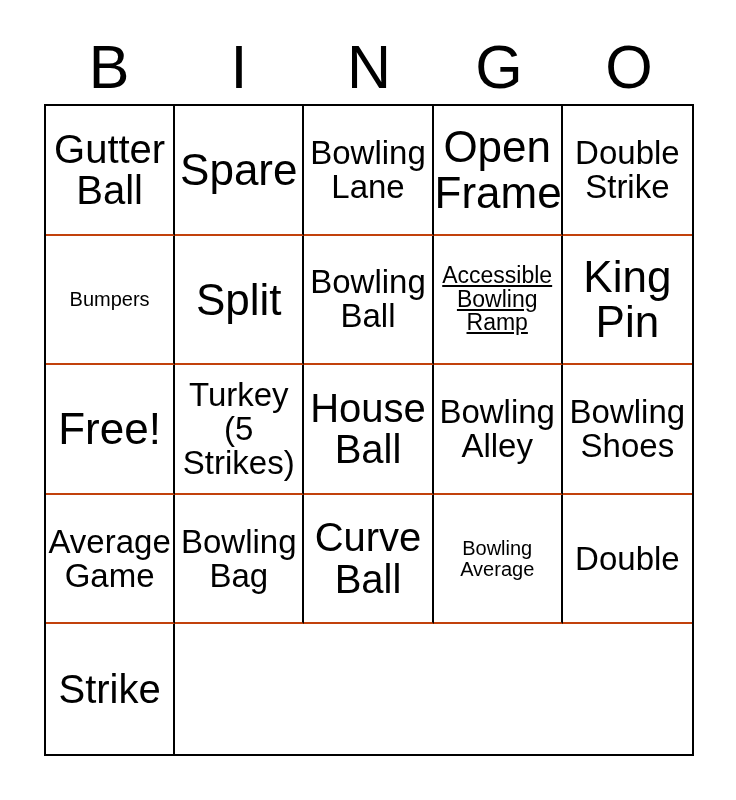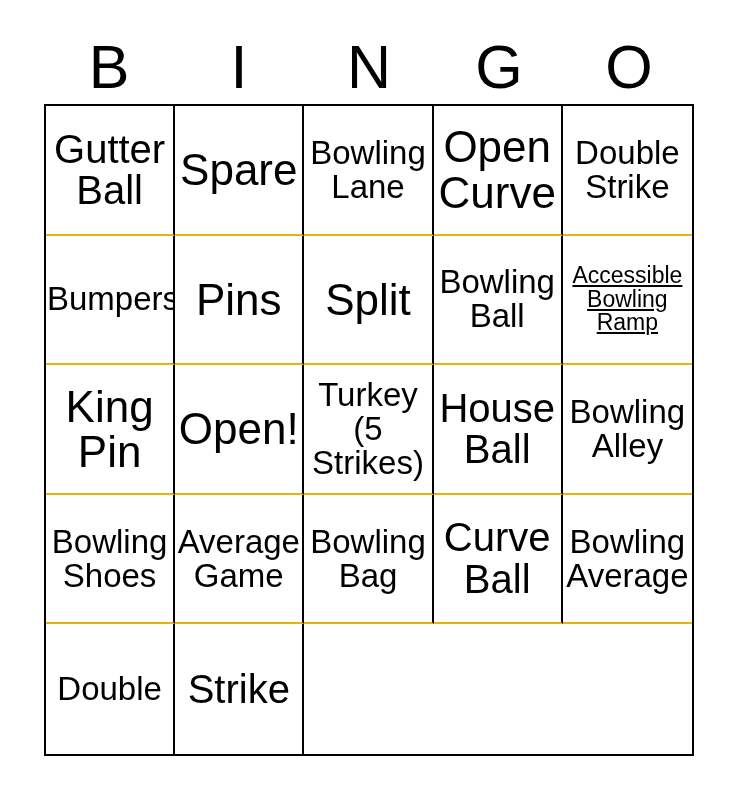--- a/index.html
+++ b/index.html
@@ -54,21 +54,21 @@
     width: 650px;
     height: 652px;
     border: 2px solid #000000;
     display: grid;
     grid-template-columns: repeat(5, 1fr);
     grid-template-rows: repeat(5, 1fr);
     background: #ffffff;
   }
   .cell {
     border-right: 2px solid #000000;
-    border-bottom: 2px solid #eab308;
+    border-bottom: 2px solid #c2410c;
     display: flex;
     align-items: center;
     justify-content: center;
     text-align: center;
     overflow: hidden;
     padding: 0 1px;
     background: #ffffff;
   }
   .cell:nth-child(5n) { border-right: none; }
   .cell:nth-child(n+21) { border-bottom: none; }
@@ -78,21 +78,21 @@
     width: 100%;
     line-height: 1.03;
     color: #000000;
     white-space: pre-line;
   }
 
   
   .fs-xl   { font-size: 44px; text-align: center; }
   .fs-lg   { font-size: 40px; }
   .fs-md   { font-size: 33px; }
-  .fs-sm   { font-size: 33px; }
+  .fs-sm   { font-size: 20px; }
   .fs-xs   { font-size: 23px; text-decoration: underline; }
 </style>
 </head>
 <body>
 
 <div id="bingo-card">
 
   <div id="bingo-header">
     <div class="header-letter">B</div>
     <div class="header-letter">I</div>
@@ -109,52 +109,49 @@
       </div>
     <div class="cell">
         <span class="cell-text fs-xl">Spare</span>
       </div>
     <div class="cell">
         <span class="cell-text fs-md">Bowling
 Lane</span>
       </div>
     <div class="cell">
         <span class="cell-text fs-xl">Open
-Curve</span>
+Frame</span>
       </div>
     <div class="cell">
         <span class="cell-text fs-md">Double
 Strike</span>
       </div>
 
     <div class="cell">
         <span class="cell-text fs-sm">Bumpers</span>
-      </div>
-    <div class="cell">
-        <span class="cell-text fs-xl">Pins</span>
       </div>
     <div class="cell">
         <span class="cell-text fs-xl">Split</span>
       </div>
     <div class="cell">
         <span class="cell-text fs-md">Bowling
 Ball</span>
       </div>
 
     <div class="cell">
         <span class="cell-text fs-xs">Accessible
 Bowling
 Ramp</span>
       </div>
     <div class="cell">
         <span class="cell-text fs-xl">King
 Pin</span>
       </div>
     <div class="cell">
-        <span class="cell-text fs-xl">Open!</span>
+        <span class="cell-text fs-xl">Free!</span>
       </div>
     <div class="cell">
         <span class="cell-text fs-md">Turkey
 (5
 Strikes)</span>
       </div>
 
     <div class="cell">
         <span class="cell-text fs-lg">House
 Ball</span>

